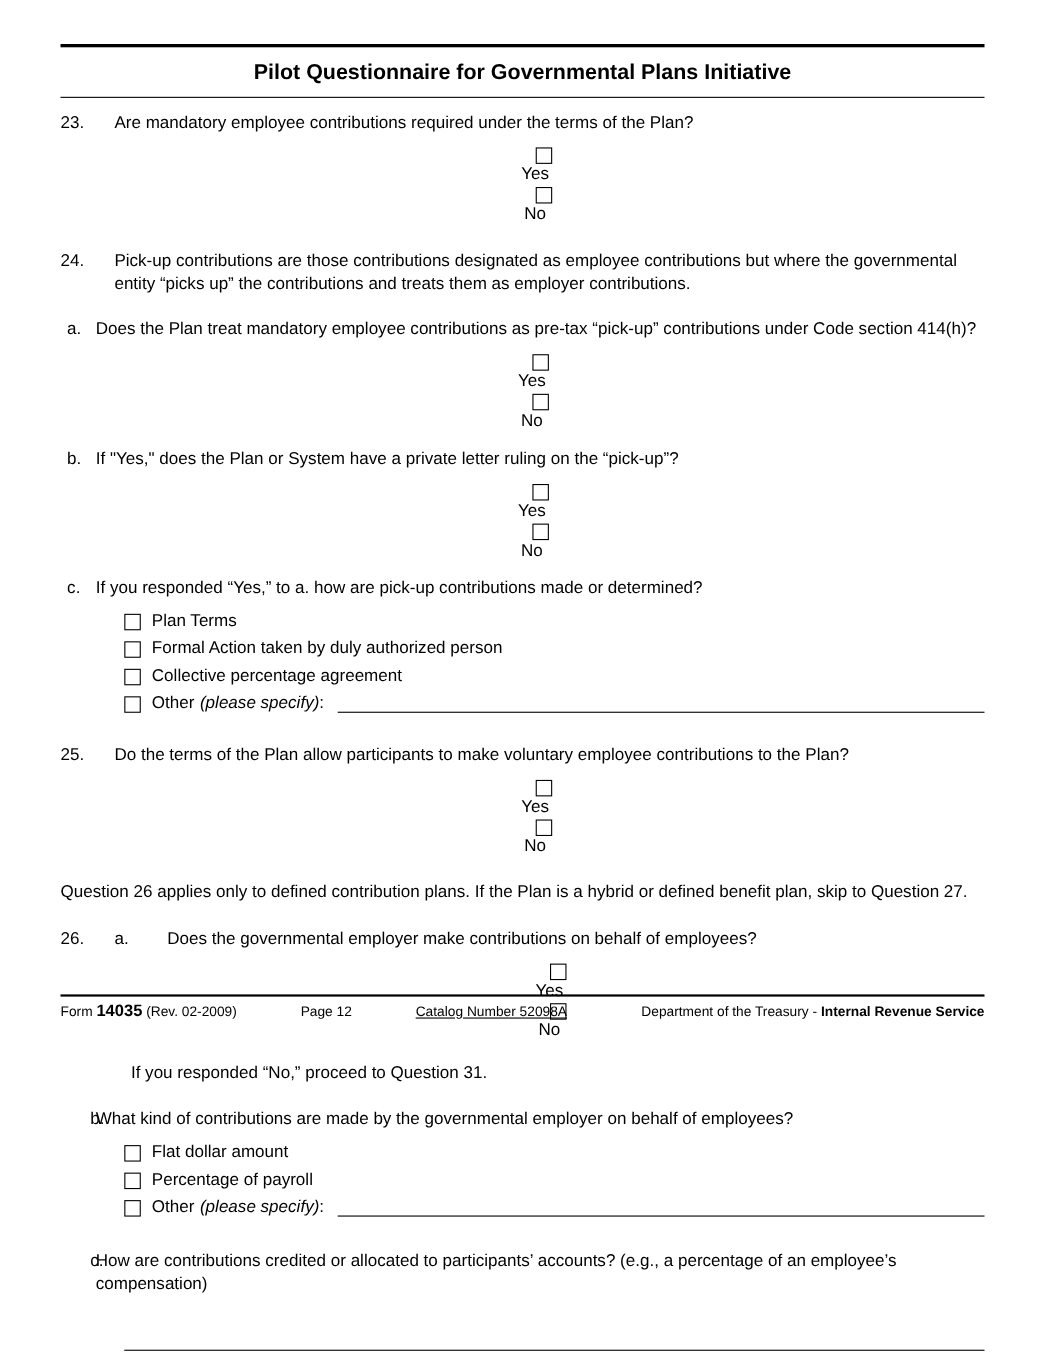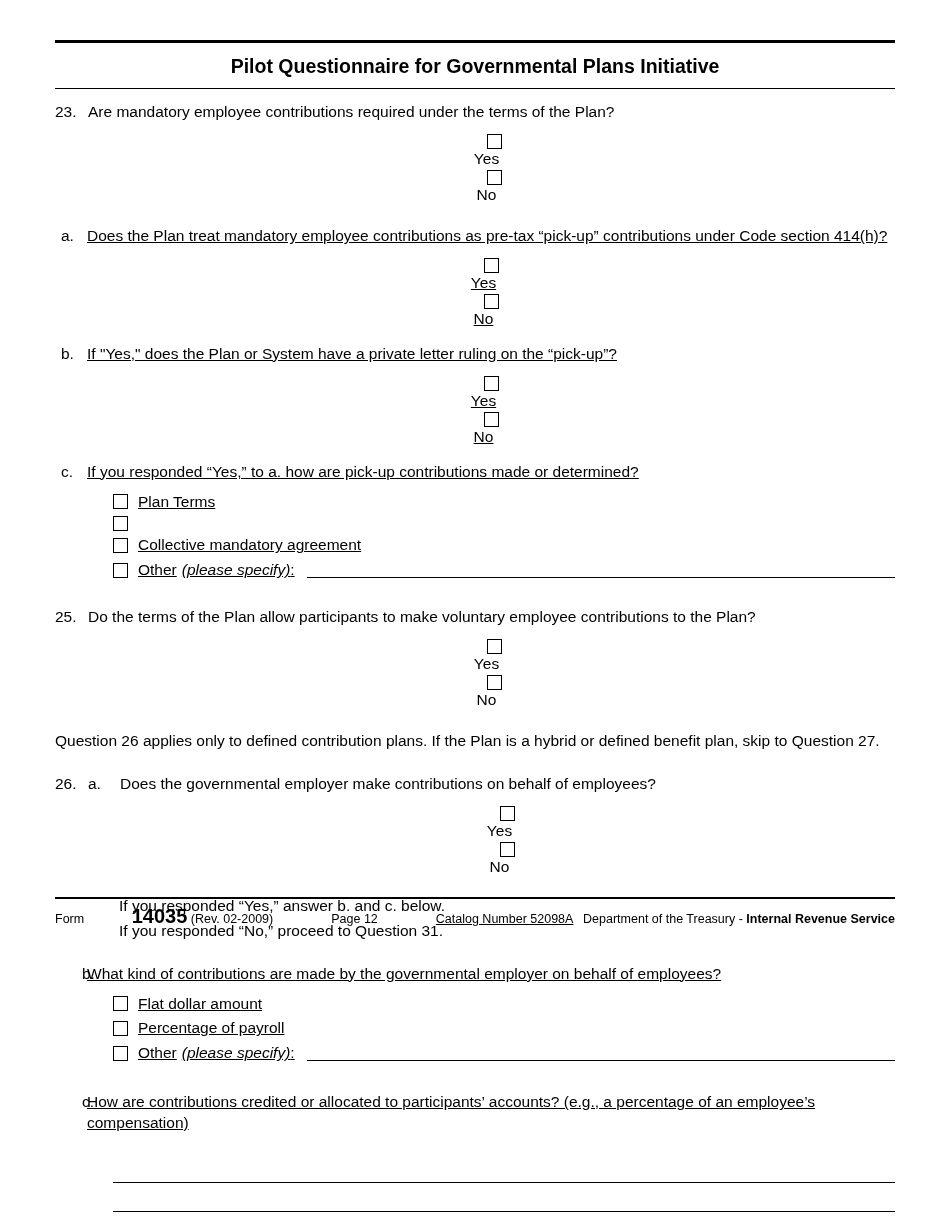--- a/index.html
+++ b/index.html
@@ -26,38 +26,38 @@
   .title {
     text-align: center;
     font-size: 19.5px;
     font-weight: bold;
     padding: 10px 0 9px 0;
   }
   .rule-thin { border-top: 1px solid #000; }
 
   .content { padding-top: 13px; }
 
-  .q { display: flex; margin-bottom: 0; }
+  .q { display: flex; margin-bottom: 0; gap: 16px; }
   .q-num {
     width: 33px;
     flex: 0 0 33px;
     text-align: left;
   }
   .q-body { flex: 1 1 auto; }
 
   .block { margin-bottom: 16px; }
 
   .sub { display: flex; margin-top: 14px; }
   .sub-let {
     width: 32px;
     flex: 0 0 32px;
     text-align: left;
     padding-left: 6px;
   }
-  .sub-body { flex: 1 1 auto; text-decoration: underline; }
+  .sub-body { flex: 1 1 auto; }
 
   .yesno {
     display: flex;
     align-items: center;
     margin-top: 11px;
     flex-direction: column;
   }
   .yesno.indent1 { padding-left: 38px; }
   .yesno.indent2 { padding-left: 64px; }
 
@@ -105,21 +105,21 @@
     bottom: 46px;
   }
   .footer-rule { border-top: 2.5px solid #000; }
   .footer {
     display: flex;
     align-items: baseline;
     font-size: 12.5px;
     padding-top: 4px;
   }
   .footer .f-form { white-space: nowrap; }
-  .footer .f-form b { font-size: 20px; margin-left: 44px; }
+  .footer .f-form b { font-size: 15px; }
   .footer .f-page { margin-left: 58px; white-space: nowrap; }
   .footer .f-cat { margin-left: 58px; white-space: nowrap; text-decoration: underline; }
   .footer .f-dept { margin-left: auto; white-space: nowrap; }
   .footer .f-dept b { font-weight: bold; }
   .tight { margin-top: 4px; }
 </style>
 </head>
 <body>
 
 <div class="page">
@@ -137,20 +137,24 @@
       </div>
       <div class="yesno indent1">
         <span class="cb"></span>
         <span class="lbl">Yes</span>
         <span class="cb"></span>
         <span class="lbl">No</span>
       </div>
     </div>
 
     <div class="block">
+      <div class="q" style="margin-top:22px;">
+        <div class="q-num">24.</div>
+        <div class="q-body">Pick-up contributions are those contributions designated as employee contributions but where the governmental entity “picks up” the contributions and treats them as employer contributions.</div>
+      </div>
 
       <div class="sub" style="margin-top:20px;">
         <div class="sub-let">a.</div>
         <div class="sub-body">
           <div>Does the Plan treat mandatory employee contributions as pre-tax “pick-up” contributions under Code section 414(h)?</div>
           <div class="yesno">
             <span class="cb"></span>
             <span class="lbl">Yes</span>
             <span class="cb"></span>
             <span class="lbl">No</span>
@@ -175,24 +179,25 @@
         <div class="sub-let">c.</div>
         <div class="sub-body">
           <div>If you responded “Yes,” to a. how are pick-up contributions made or determined?</div>
           <div class="cblist">
             <div class="cbrow">
               <span class="cb"></span>
               <span class="lbl">Plan Terms</span>
             </div>
             <div class="cbrow">
               <span class="cb"></span>
-            </div>
-            <div class="cbrow">
-              <span class="cb"></span>
-              <span class="lbl">Collective mandatory agreement</span>
+              <span class="lbl">Formal Action taken by duly authorized person</span>
+            </div>
+            <div class="cbrow">
+              <span class="cb"></span>
+              <span class="lbl">Collective percentage agreement</span>
             </div>
             <div class="cbrow">
               <span class="cb"></span>
               <span class="lbl">Other</span>
               <span class="ital">(please specify)</span>
               <span>:</span>
               <span class="fillline"></span>
             </div>
           </div>
         </div>
@@ -221,21 +226,20 @@
         <div class="q-body">Does the governmental employer make contributions on behalf of employees?</div>
       </div>
       <div class="yesno indent2">
         <span class="cb"></span>
         <span class="lbl">Yes</span>
         <span class="cb"></span>
         <span class="lbl">No</span>
       </div>
 
       <div style="padding-left:64px; margin-top:18px;">
-        <div>If you responded “Yes,” answer b. and c. below.</div>
         <div class="tight">If you responded “No,” proceed to Question 31.</div>
       </div>
 
       <div class="sub" style="margin-top:22px;">
         <div class="sub-let" style="padding-left:27px;">b.</div>
         <div class="sub-body">
           <div>What kind of contributions are made by the governmental employer on behalf of employees?</div>
           <div class="cblist">
             <div class="cbrow">
               <span class="cb"></span>

